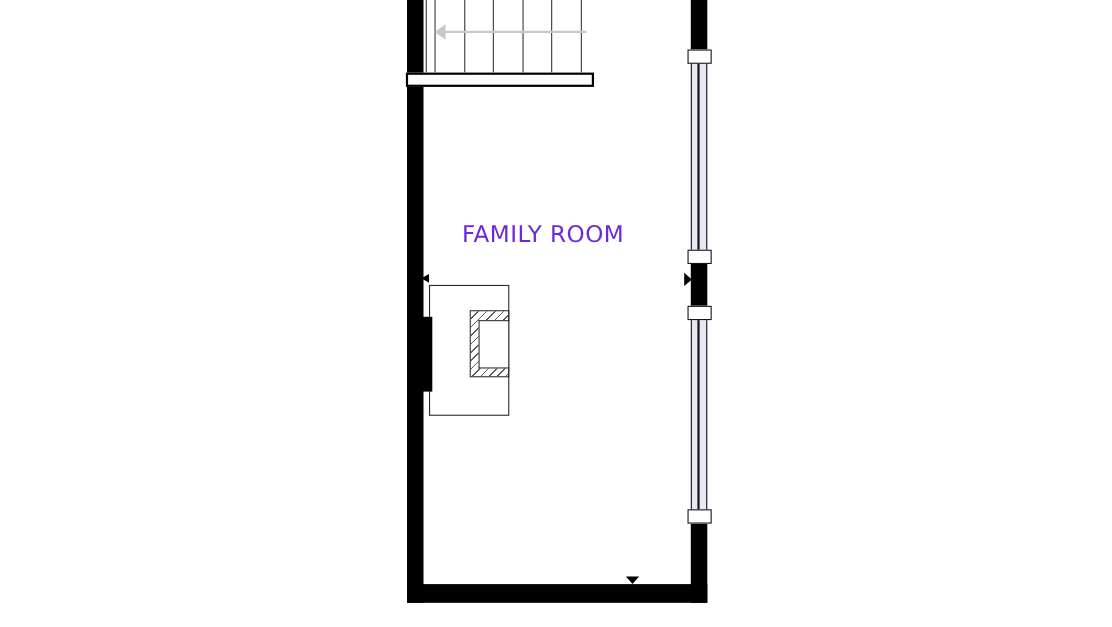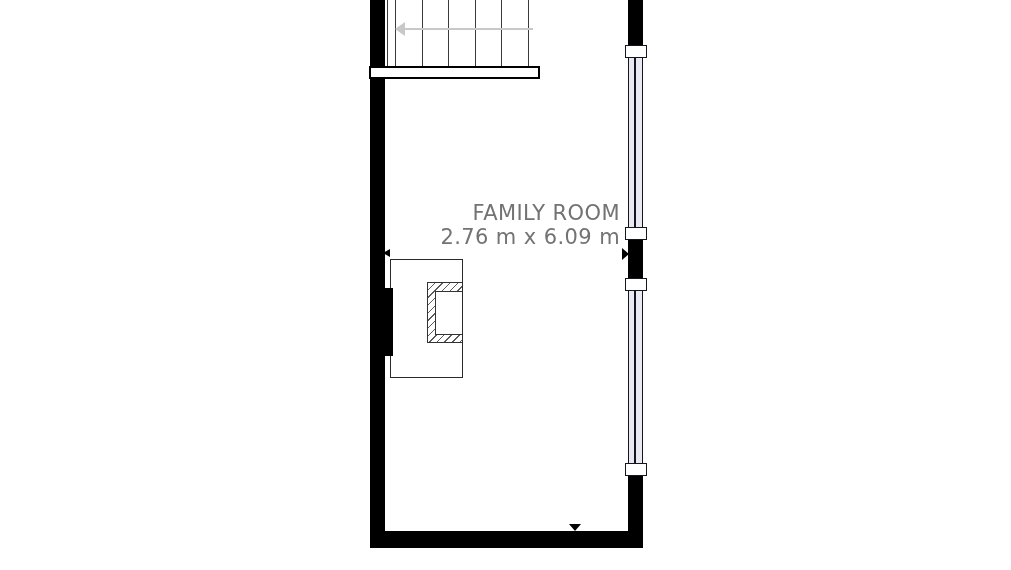--- a/index.html
+++ b/index.html
@@ -43,21 +43,21 @@
   #fireplace-opening{position:absolute;top:8px;right:-1.2px;width:27px;height:42px;
     background:#fff;border:1.2px solid #333;border-right:none;}
   
   #marker-left{left:383px;top:249px;width:0;height:0;z-index:7;
     border-top:4.5px solid transparent;border-bottom:4.5px solid transparent;border-right:7px solid #000;}
   #marker-right{left:622px;top:248px;width:0;height:0;z-index:7;
     border-top:6px solid transparent;border-bottom:6px solid transparent;border-left:7px solid #000;}
   #marker-down{left:569px;top:524px;width:0;height:0;z-index:7;
     border-left:6px solid transparent;border-right:6px solid transparent;border-top:7px solid #000;}
   
-  #room-label{left:420px;top:201px;width:200px;text-align:right;color:#737373;z-index:8;}
+  #room-label{left:420px;top:201px;width:200px;text-align:left;color:#6d28d9;z-index:8;}
   #room-name{font-size:21px;line-height:24px;letter-spacing:0.4px;white-space:nowrap;}
   #room-dims{font-size:21px;line-height:25px;letter-spacing:0.4px;white-space:nowrap;}
 </style>
 </head>
 <body>
 
 <div id="canvas">
 
   <div class="abs wall" id="wall-left"></div>
   <div class="abs wall" id="wall-rt-top"></div>
@@ -98,16 +98,15 @@
   </div>
   <div class="abs" id="fireplace-outline"></div>
   <div class="abs wall" id="chimney-breast"></div>
 
   <div class="abs" id="marker-left"></div>
   <div class="abs" id="marker-right"></div>
   <div class="abs" id="marker-down"></div>
 
   <div class="abs" id="room-label">
     <div id="room-name">FAMILY ROOM</div>
-    <div id="room-dims">2.76 m x 6.09 m</div>
   </div>
 
 </div>
 
 </body></html>

